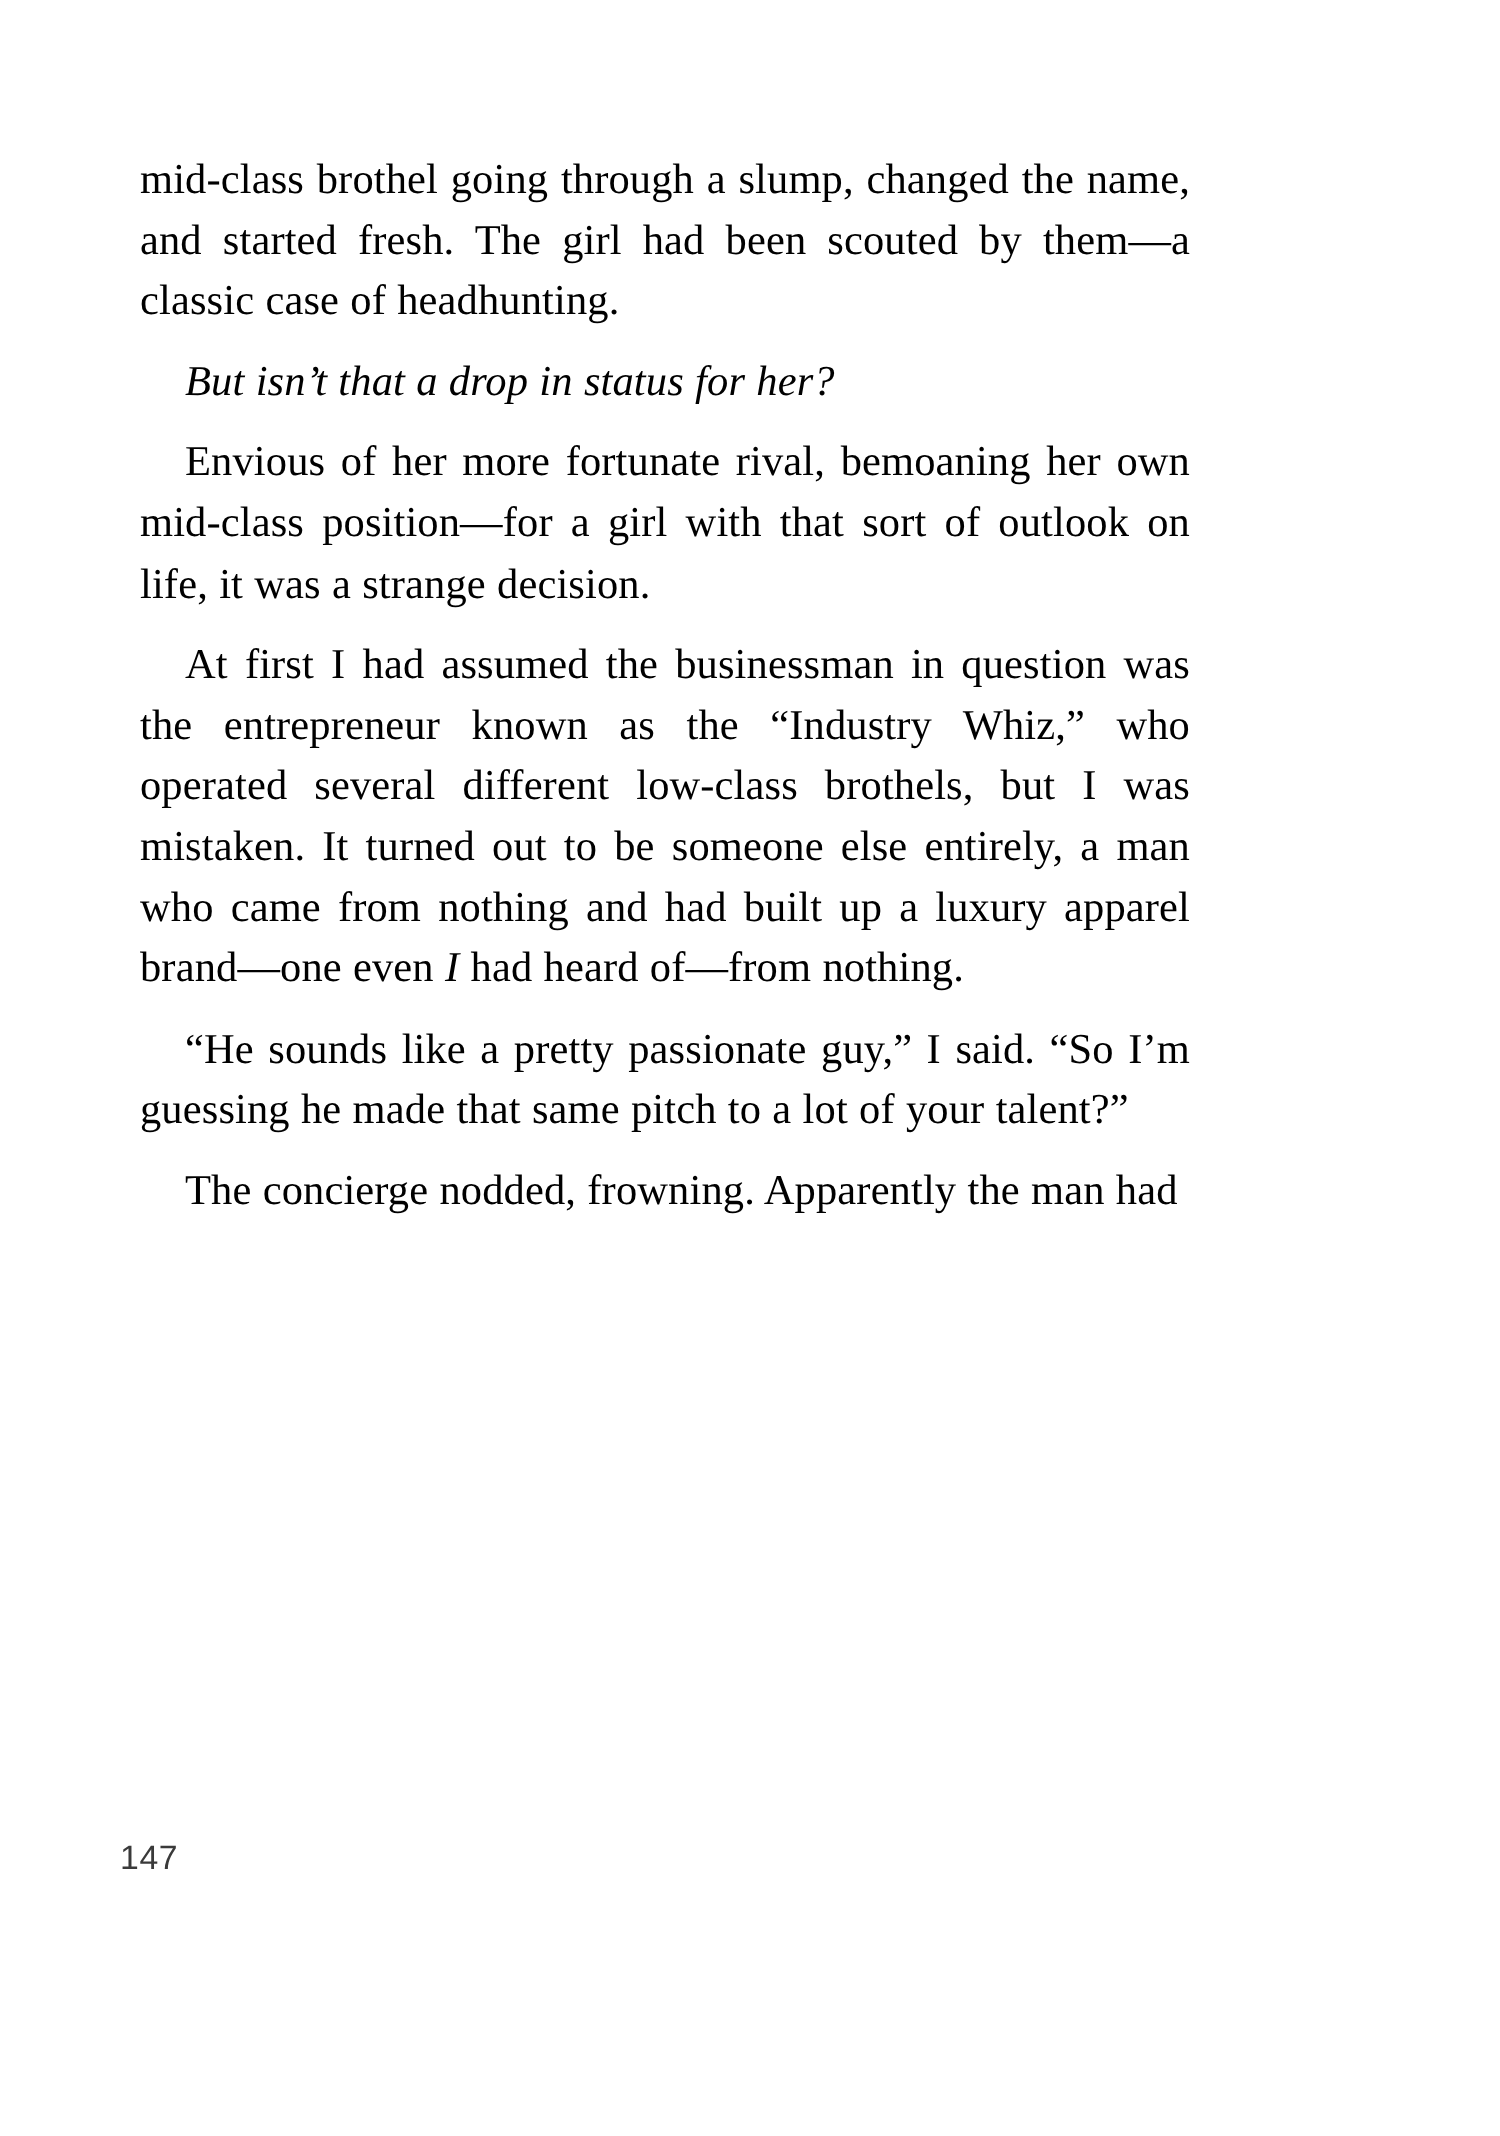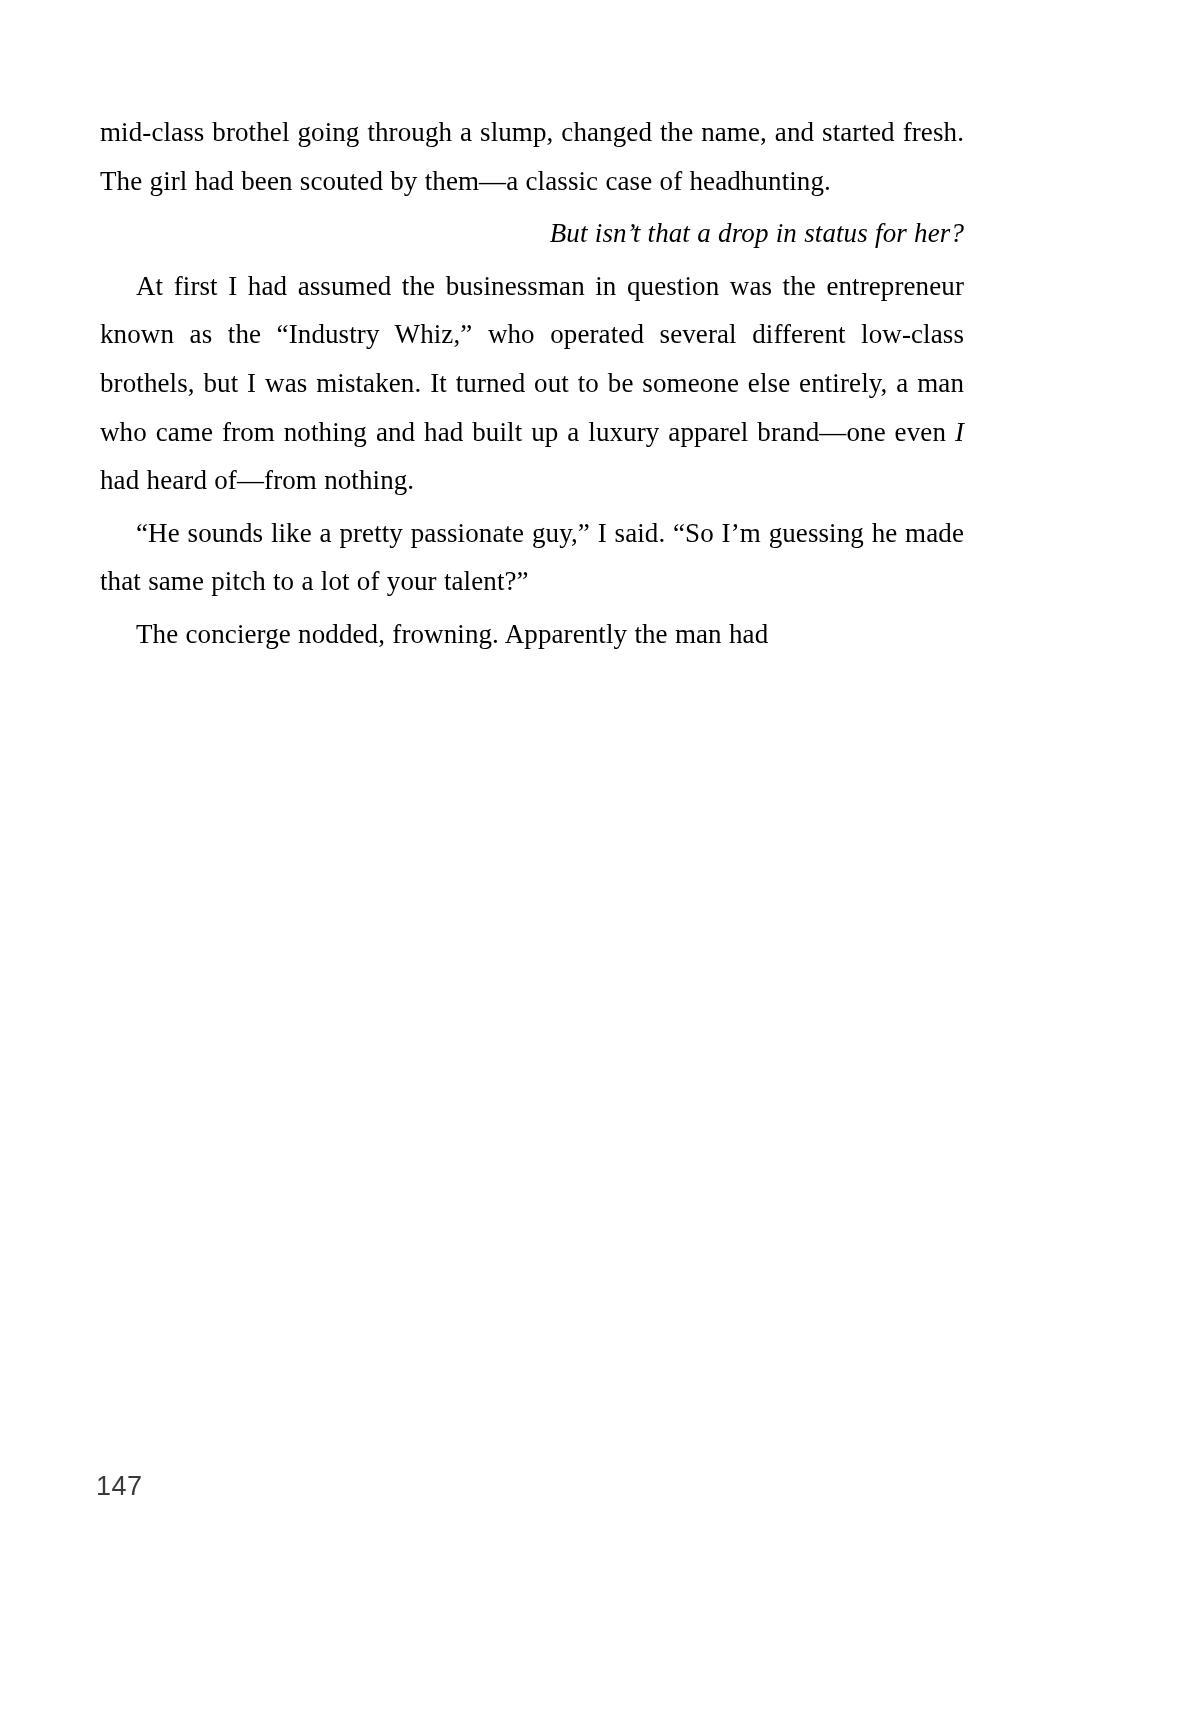--- a/index.html
+++ b/index.html
@@ -19,37 +19,37 @@
     overflow: hidden;
     box-sizing: border-box;
   }
   .text-block {
     position: absolute;
     left: 96px;
     top: 104px;
     width: 872px;
   }
   p.para {
-    margin: 4px;
-    font-size: 27px;
+    margin: 16px;
+    font-size: 34px;
     line-height: 48.6px;
     text-align: justify;
     text-justify: inter-word;
     text-indent: 36px;
     hyphens: manual;
     -webkit-hyphens: manual;
     letter-spacing: 0.1px;
     word-spacing: 0.4px;
   }
   p.para.first {
     text-indent: 0;
   }
   p.para.italic-line {
     font-style: italic;
-    text-align: right;
+    text-align: left;
   }
   em {
     font-style: italic;
   }
   .folio {
     position: absolute;
     left: 96px;
     top: 1470px;
     font-family: "Liberation Sans", "DejaVu Sans", sans-serif;
     font-size: 27px;
@@ -64,20 +64,21 @@
 
 <div class="page">
 
   <div class="text-block">
 
     <p class="para first">mid-class brothel going through a slump, changed the name, and started fresh. The girl had been scouted by them—a classic case of headhunting.</p>
 
     <p class="para italic-line">But isn’t that a drop in status for her?</p>
 
 
+    <p class="para">Envious of her more fortunate rival, bemoaning her own mid-class position—for a girl with that sort of outlook on life, it was a strange decision.</p>
 
 
 
 
     <p class="para">
       <span>At first I had assumed the businessman in question was the entrepreneur known as the “Industry Whiz,” who operated several different low-class brothels, but I was mistaken. It turned out to be someone else entirely, a man who came from nothing and had built up a luxury apparel brand—one even </span><em>I</em><span> had heard of—from nothing.</span>
     </p>
 
     <p class="para">“He sounds like a pretty passionate guy,” I said. “So I’m guessing he made that same pitch to a lot of your talent?”</p>
 

